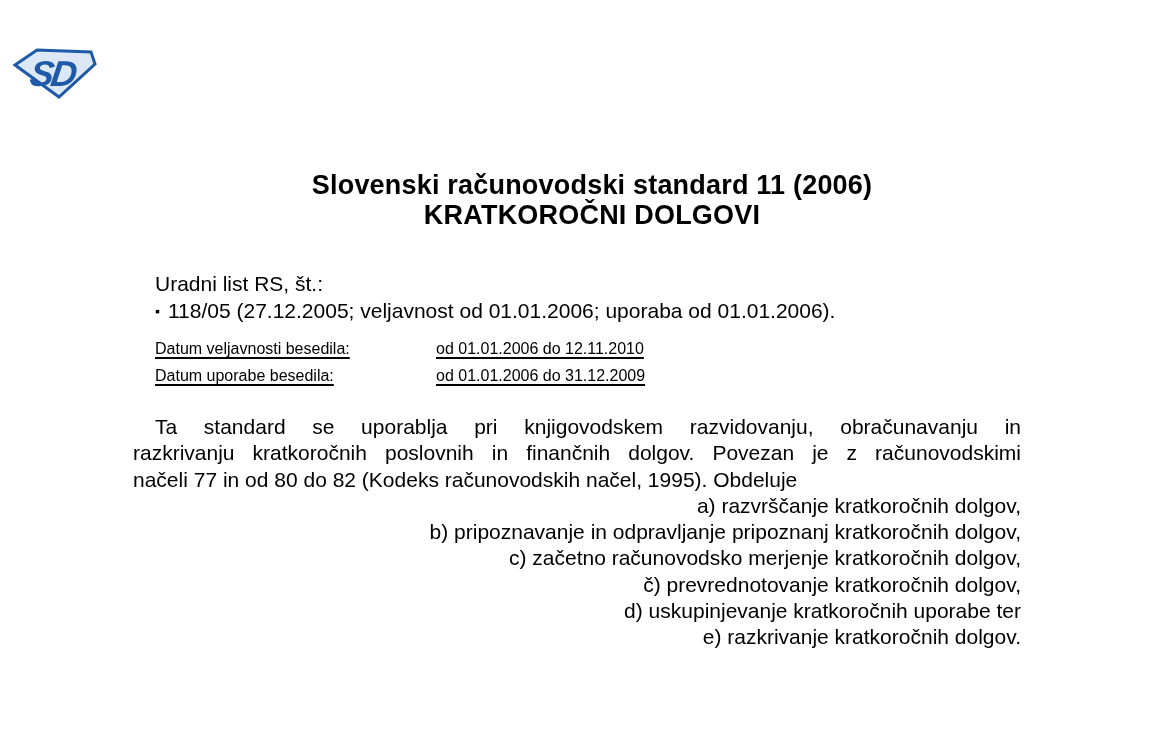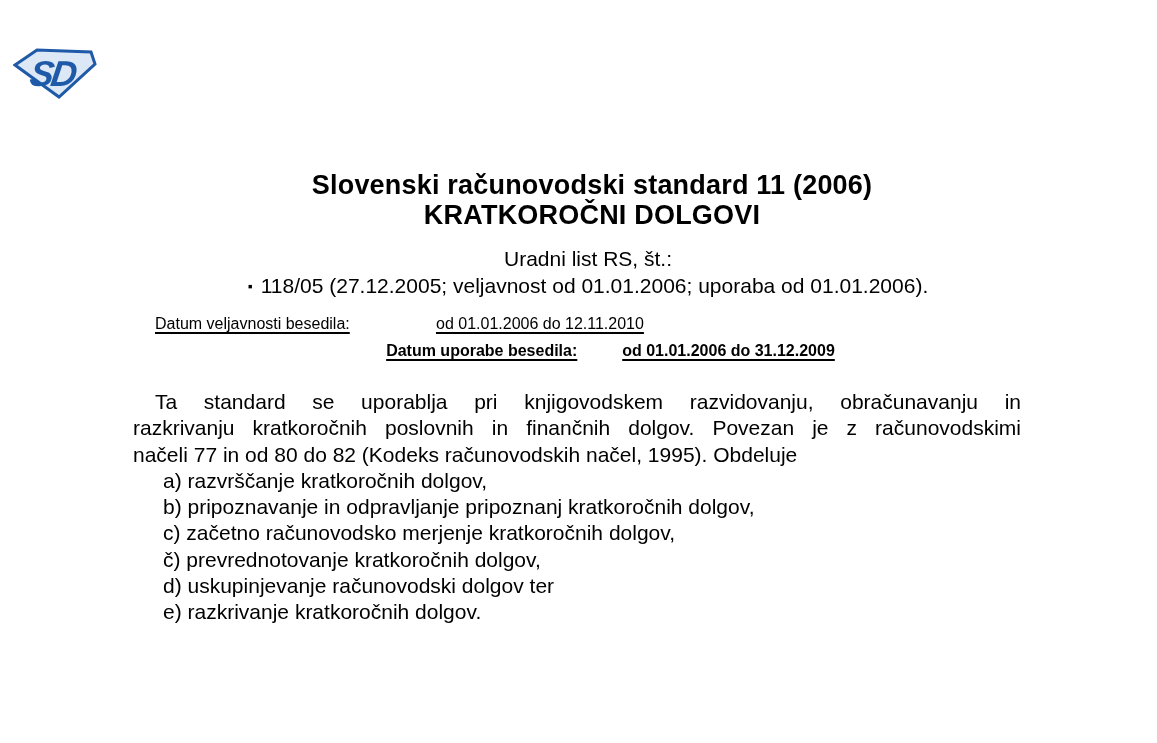--- a/index.html
+++ b/index.html
@@ -19,25 +19,24 @@
     margin-top: 165px;
     padding-left: 30px;
     text-align: center;
     font-weight: bold;
     font-size: 27px;
     line-height: 30px;
     letter-spacing: 0.2px;
   }
 
   .meta {
-    margin-top: 15px;
+    margin-top: 40px;
     padding-left: 22px;
     font-size: 21px;
     line-height: 27px;
-    text-align: center;
   }
   .bullet { font-size: 14px; vertical-align: 2px; margin-right: 8px; }
 
   .validity {
     margin-top: 10px;
     padding-left: 22px;
     font-size: 16px;
     line-height: 27px;
   }
   .vlabel {
@@ -45,42 +44,42 @@
     width: 281px;
     text-decoration: underline;
     text-decoration-thickness: 2px;
     text-underline-offset: 3px;
   }
   .vvalue {
     text-decoration: underline;
     text-decoration-thickness: 2px;
     text-underline-offset: 3px;
   }
-  .vrow.bold { font-weight: bold; text-align: center; }
+  .vrow.bold { font-weight: normal; }
 
   .section-heading {
     margin-top: 51px;
     padding-left: 28px;
     text-align: center;
     font-weight: bold;
     font-style: italic;
     font-size: 22px;
     line-height: 28px;
   }
 
   .body-text {
     font-size: 21px;
     line-height: 26.3px;
   }
   .para1 { margin-top: 25px; }
   .para1 .jline { text-align: justify; text-align-last: justify; }
   .para1 .jline:first-child { text-indent: 22px; }
   .para1 .jline:last-child { text-align-last: left; }
 
-  .list .list-line { padding-left: 30px; text-align: left; }
+  .list .list-line { padding-left: 30px; text-align: right; }
 
   .para2 .jline2 {
     text-align: justify;
     text-align-last: justify;
     text-indent: 22px;
   }
 </style>
 </head>
 <body>
 
@@ -119,19 +118,19 @@
         <div class="jline">Ta standard se uporablja pri knjigovodskem razvidovanju, obračunavanju in</div>
         <div class="jline">razkrivanju kratkoročnih poslovnih in finančnih dolgov. Povezan je z računovodskimi</div>
         <div class="jline">načeli 77 in od 80 do 82 (Kodeks računovodskih načel, 1995). Obdeluje</div>
       </div>
 
     <div class="body-text list">
         <div class="list-line">a) razvrščanje kratkoročnih dolgov,</div>
         <div class="list-line">b) pripoznavanje in odpravljanje pripoznanj kratkoročnih dolgov,</div>
         <div class="list-line">c) začetno računovodsko merjenje kratkoročnih dolgov,</div>
         <div class="list-line">č) prevrednotovanje kratkoročnih dolgov,</div>
-        <div class="list-line">d) uskupinjevanje računovodski dolgov ter</div>
+        <div class="list-line">d) uskupinjevanje kratkoročnih uporabe ter</div>
         <div class="list-line">e) razkrivanje kratkoročnih dolgov.</div>
       </div>
 
 
   </div>
 </div>
 
 </body></html>

